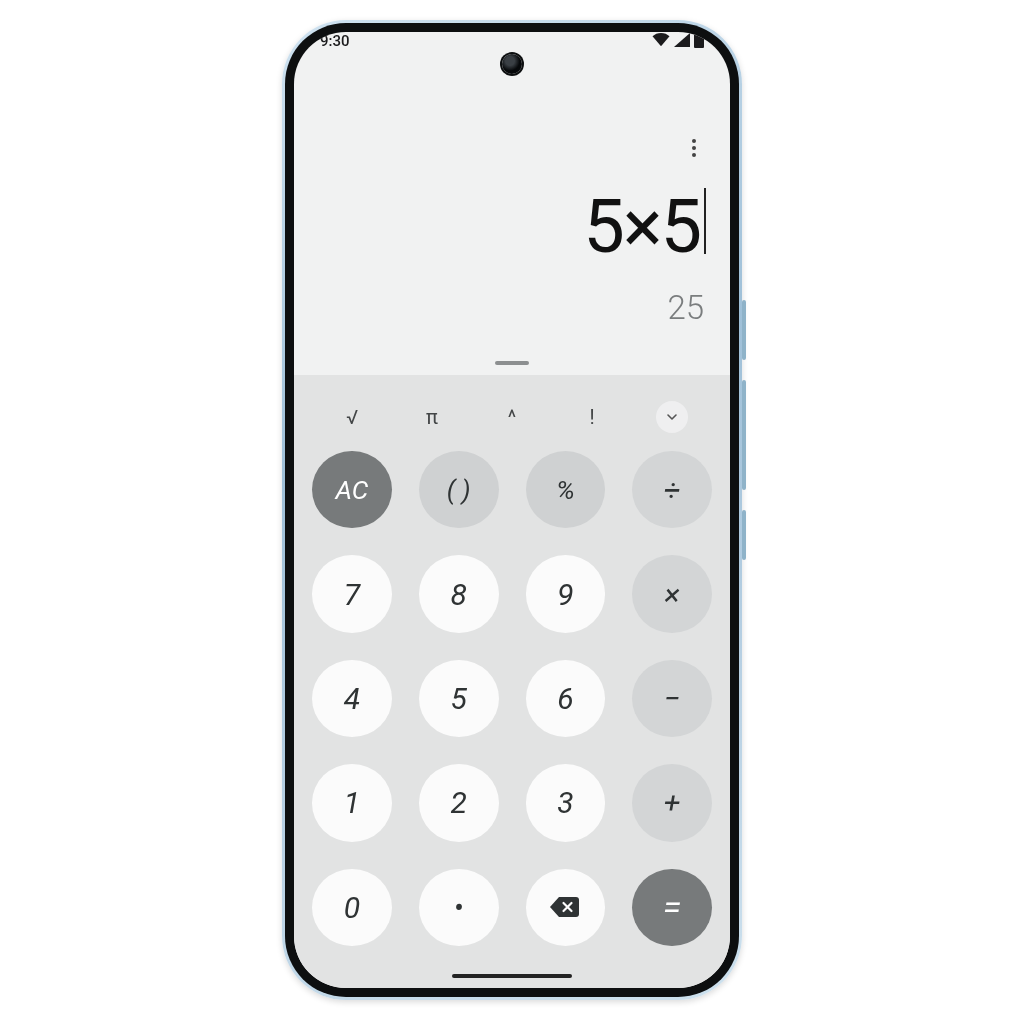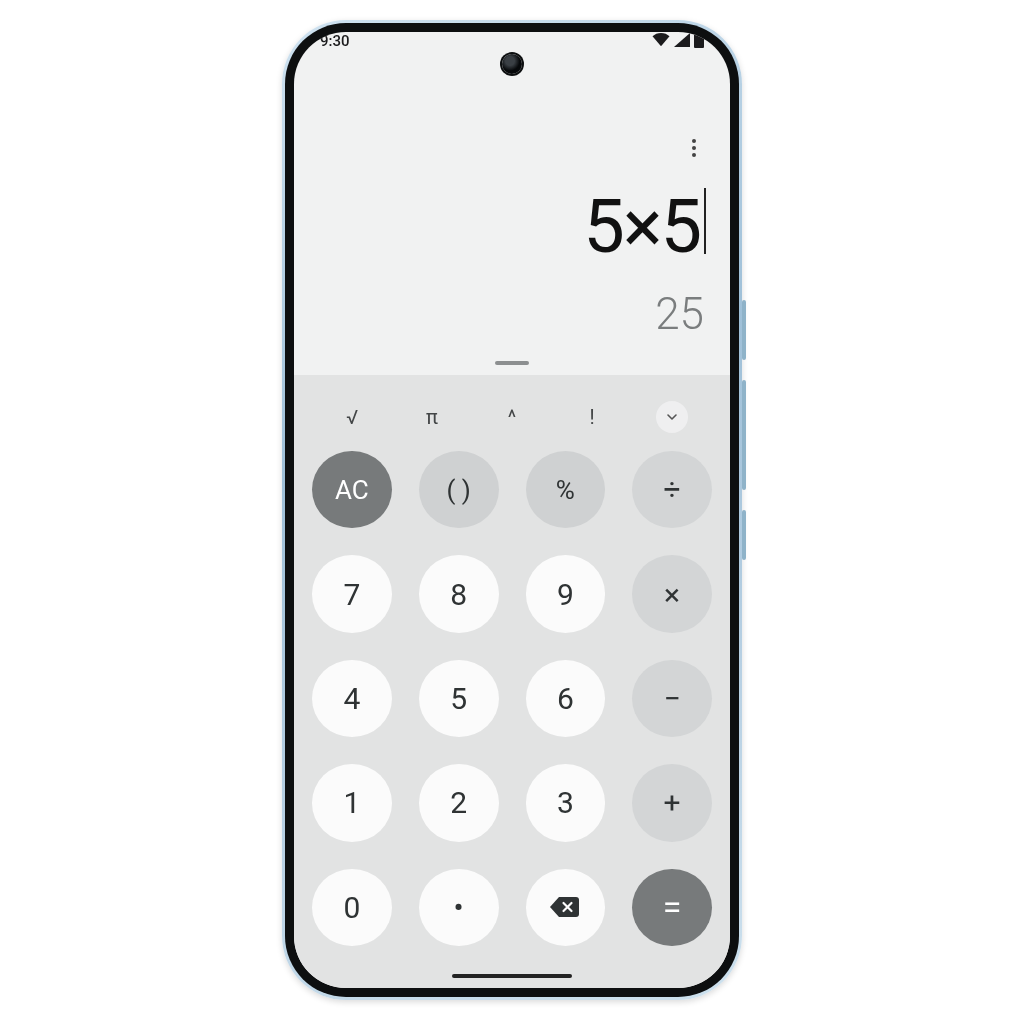--- a/index.html
+++ b/index.html
@@ -99,21 +99,21 @@
     width:2px;height:66px;
     background:#222;
     margin-left:4px;
     position:relative;
     top:-2px;
   }
   .result{
     position:absolute;
     right:26px;
     top:218px;
-    font-size:44px;
+    font-size:33px;
     font-weight:300;
     color:#7a7d7e;
   }
   .drag-handle{
     position:absolute;
     left:50%;bottom:10px;transform:translateX(-50%);
     width:34px;height:4px;border-radius:2px;background:#8c8f90;
   }
   
   .panel{
@@ -139,20 +139,21 @@
     background:#efeff0;
     display:flex;align-items:center;justify-content:center;
     cursor:pointer;
   }
   .keypad{
     display:grid;
     grid-template-columns:repeat(4,1fr);
     grid-template-rows:repeat(5,1fr);
     gap:27px;
     height:calc(100% - 58px);
+    font-style:italic;
   }
   .key{
     border-radius:50%;
     display:flex;align-items:center;justify-content:center;
     font-size:30px;
     font-weight:400;
     color:#2f3334;
     cursor:pointer;
     user-select:none;
   }

